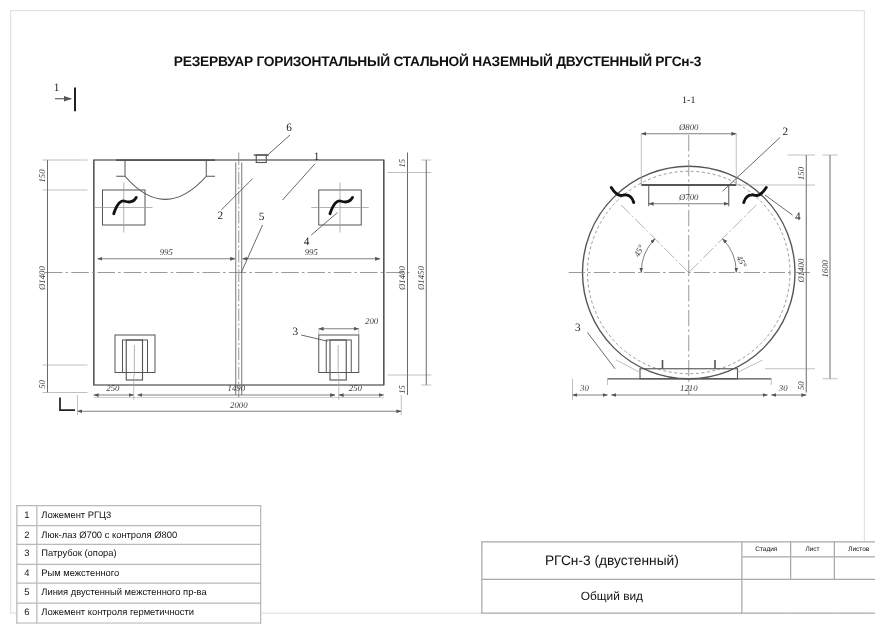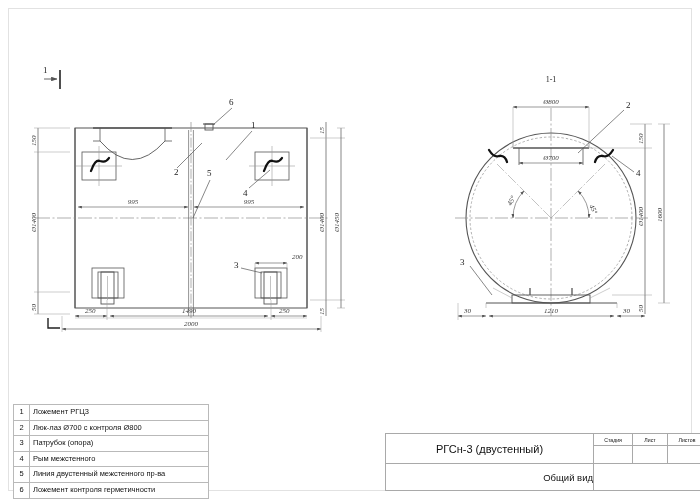--- a/index.html
+++ b/index.html
@@ -87,21 +87,21 @@
     padding:0;
   }
   .st-name{
     height:28px;
     text-align:center;
     font-size:11px;
     vertical-align:middle;
   }
   .st-sub{
     height:26px;
-    text-align:right;
+    text-align:center;
     font-size:9.5px;
     vertical-align:middle;
   }
   .st-hd{
     height:11px;
     text-align:center;
     font-size:5.2px;
     vertical-align:middle;
     color:#333;
   }
@@ -112,20 +112,21 @@
     height:26px;
   }
 </style>
 </head>
 <body>
 
 <div id="sheet">
 
   <div id="frame"></div>
 
+  <div id="title">РЕЗЕРВУАР ГОРИЗОНТАЛЬНЫЙ СТАЛЬНОЙ НАЗЕМНЫЙ ДВУСТЕННЫЙ РГСн-3</div>
 
   <svg id="dwg" viewBox="0 0 700 499">
     <defs>
       <marker id="ar" markerWidth="7" markerHeight="5" refX="6.5" refY="2.5" orient="auto">
         <path d="M0,0 L7,2.5 L0,5 z" fill="#555"></path>
       </marker>
       <marker id="arr" markerWidth="7" markerHeight="5" refX="0.5" refY="2.5" orient="auto">
         <path d="M7,0 L0,2.5 L7,5 z" fill="#555"></path>
       </marker>
       <marker id="dot" markerWidth="4" markerHeight="4" refX="2" refY="2">

